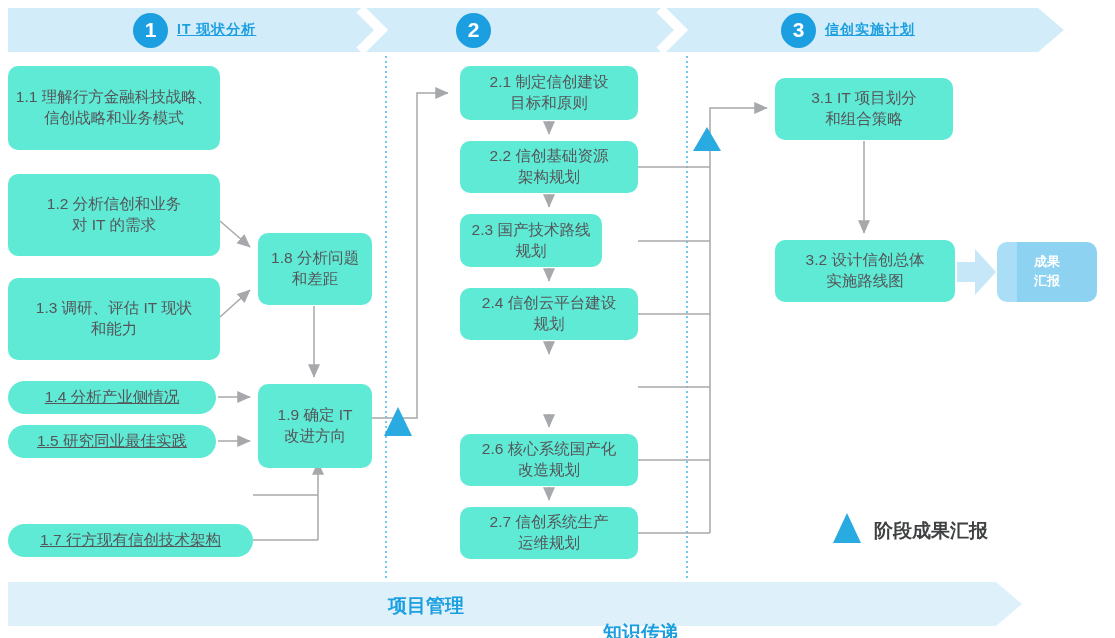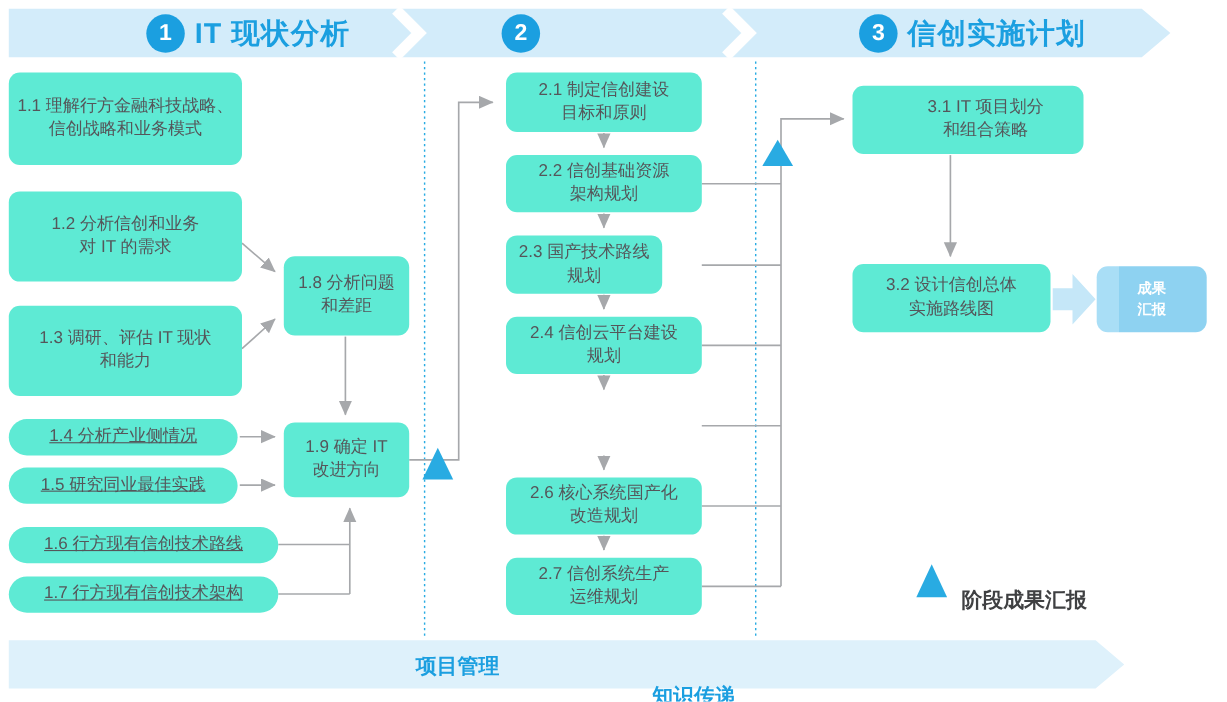--- a/index.html
+++ b/index.html
@@ -6,33 +6,33 @@
   #stage{
     position:relative;width:1115px;height:638px;background:#fff;
     font-family:"Liberation Sans","DejaVu Sans",sans-serif;overflow:hidden;
   }
   #wires{position:absolute;left:0;top:0;z-index:0;}
   .hdr{position:absolute;z-index:2;display:flex;align-items:center;gap:9px;height:36px;}
   .hnum{
     width:35px;height:35px;border-radius:50%;background:#1b9fe0;color:#fff;
     font-weight:bold;font-size:21px;display:flex;align-items:center;justify-content:center;
   }
-  .hlabel{color:#1b9fe0;font-weight:bold;font-size:26px;letter-spacing:1px;}
+  .hlabel{color:#1b9fe0;font-weight:bold;font-size:14px;letter-spacing:1px;text-decoration:underline;}
   .gbox{
     position:absolute;z-index:2;background:#5eead4;border-radius:10px;color:#55565a;
     font-size:15.5px;line-height:1.35;display:flex;align-items:center;justify-content:center;
     text-align:center;white-space:pre-line;
   }
   .pill{border-radius:17px;text-decoration:underline;}
   .result{
     position:absolute;z-index:2;border-radius:10px;color:#fff;font-weight:bold;font-size:13px;
     line-height:1.45;display:flex;align-items:center;justify-content:center;text-align:center;
     white-space:pre-line;background:linear-gradient(90deg,#a9def6 0px,#a9def6 20px,#8ed2f1 20px);
   }
-  .ftext{position:absolute;z-index:2;color:#1b9fe0;font-weight:bold;font-size:19px;}
+  .ftext{position:absolute;z-index:2;color:#1b9fe0;font-weight:bold;font-size:19px;margin-left:10px;}
   .legend-label{position:absolute;z-index:2;color:#3f4042;font-weight:bold;font-size:19px;}
 </style>
 </head>
 <body>
 
 <div id="stage">
 
   <svg id="wires" width="1115" height="638" viewBox="0 0 1115 638">
     <defs>
       <marker id="arr" markerWidth="11" markerHeight="9" refX="8.5" refY="4" orient="auto">
@@ -95,46 +95,45 @@
   </div>
 
   <div class="gbox" style="left:8px;top:66px;width:212px;height:84px;">1.1 理解行方金融科技战略、
 信创战略和业务模式</div>
   <div class="gbox" style="left:8px;top:174px;width:212px;height:82px;">1.2 分析信创和业务
 对 IT 的需求</div>
   <div class="gbox" style="left:8px;top:278px;width:212px;height:82px;">1.3 调研、评估 IT 现状
 和能力</div>
   <div class="gbox pill" style="left:8px;top:381px;width:208px;height:33px;">1.4 分析产业侧情况</div>
   <div class="gbox pill" style="left:8px;top:425px;width:208px;height:33px;">1.5 研究同业最佳实践</div>
-  <div class="gbox pill" style="left:8px;top:479px;width:245px;height:33px;">1.6 行方现有信创技术路线</div>
   <div class="gbox pill" style="left:8px;top:524px;width:245px;height:33px;">1.7 行方现有信创技术架构</div>
   <div class="gbox" style="left:258px;top:233px;width:114px;height:72px;">1.8 分析问题
 和差距</div>
-  <div class="gbox" style="left:258px;top:384px;width:114px;height:68px;">1.9 确定 IT
+  <div class="gbox" style="left:258px;top:384px;width:114px;height:84px;">1.9 确定 IT
 改进方向</div>
 
   <div class="gbox" style="left:460px;top:66px;width:178px;height:54px;">2.1 制定信创建设
 目标和原则</div>
   <div class="gbox" style="left:460px;top:141px;width:178px;height:52px;">2.2 信创基础资源
 架构规划</div>
   <div class="gbox" style="left:460px;top:214px;width:142px;height:53px;">2.3 国产技术路线
 规划</div>
   <div class="gbox" style="left:460px;top:288px;width:178px;height:52px;">2.4 信创云平台建设
 规划</div>
   <div class="gbox" style="left:460px;top:434px;width:178px;height:52px;">2.6 核心系统国产化
 改造规划</div>
   <div class="gbox" style="left:460px;top:507px;width:178px;height:52px;">2.7 信创系统生产
 运维规划</div>
 
-  <div class="gbox" style="left:775px;top:78px;width:178px;height:62px;padding-left:32px;">3.1 IT 项目划分
+  <div class="gbox" style="left:775px;top:78px;width:178px;height:62px;">3.1 IT 项目划分
 和组合策略</div>
   <div class="gbox" style="left:775px;top:240px;width:180px;height:62px;">3.2 设计信创总体
 实施路线图</div>
 
   <div class="result" style="left:997px;top:242px;width:100px;height:60px;">成果
 汇报</div>
 
-  <div class="legend-label" style="left:874px;top:518px;margin-top:15px;">阶段成果汇报</div>
+  <div class="legend-label" style="left:874px;top:518px;">阶段成果汇报</div>
 
   <div class="ftext" style="left:378px;top:593px;">项目管理</div>
   <div class="ftext" style="left:593px;top:620px;">知识传递</div>
 
 </div>
 
 </body></html>

